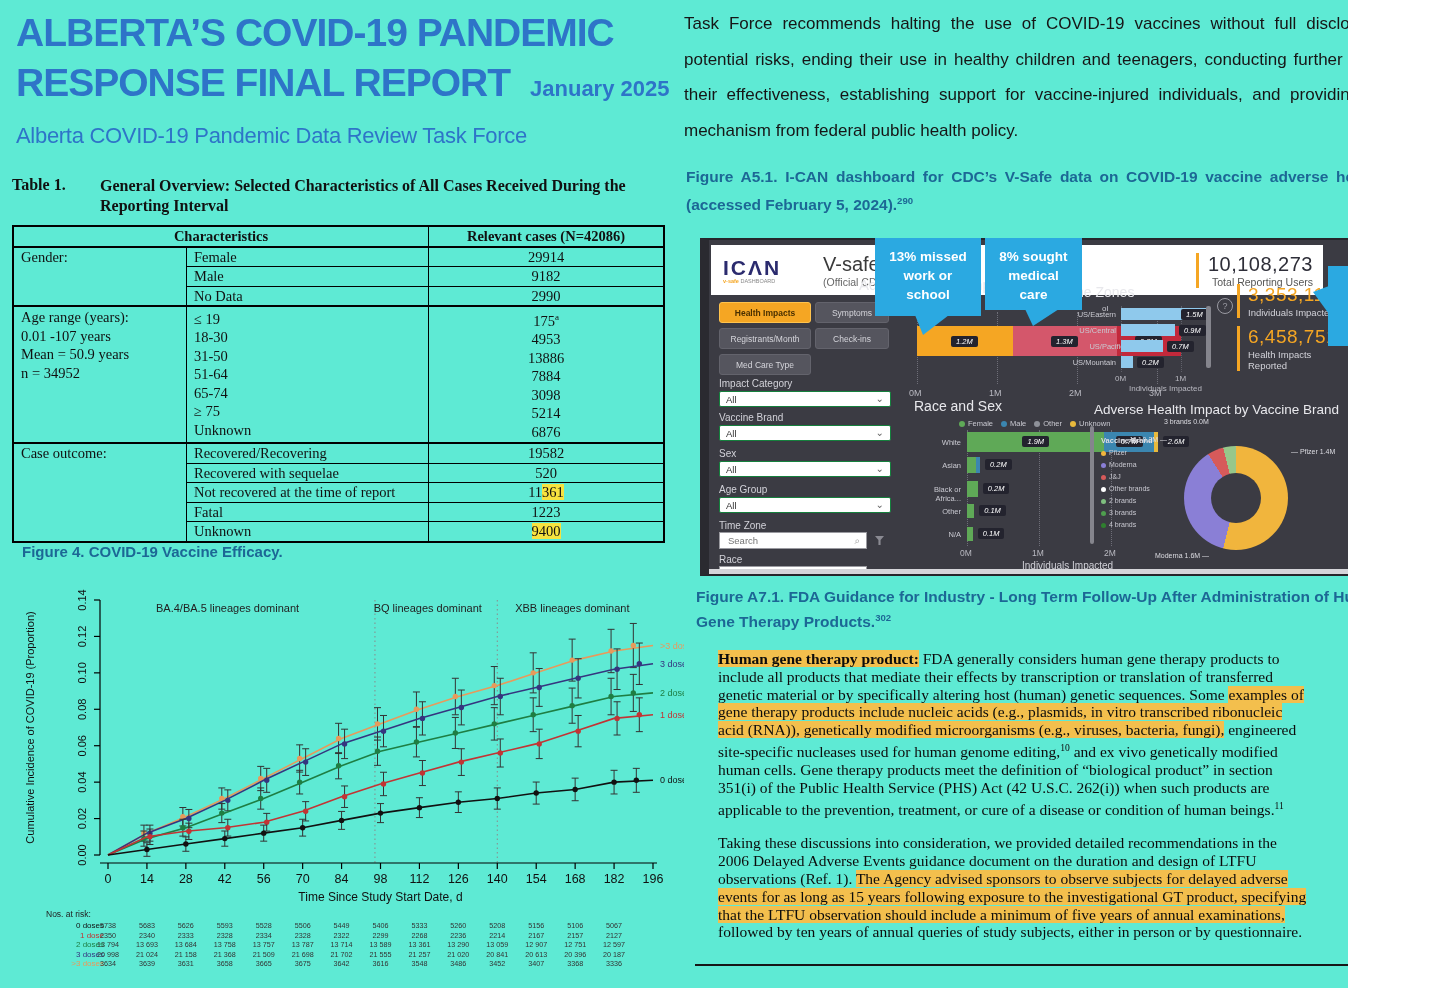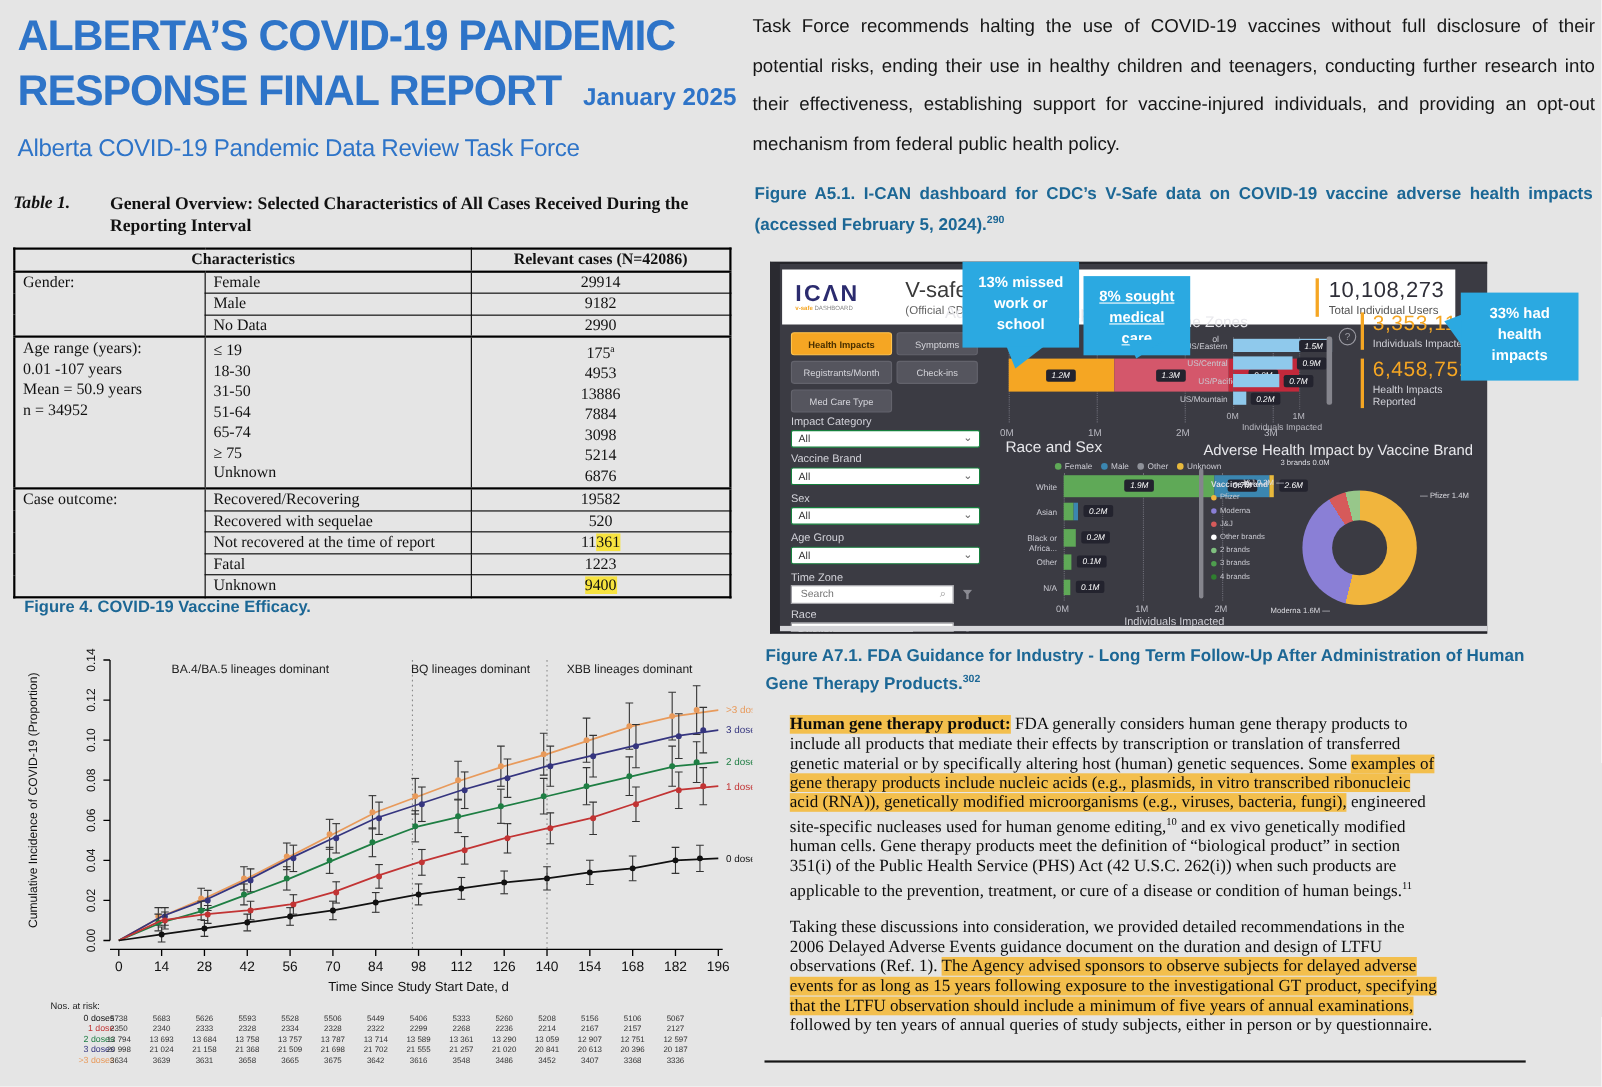--- a/index.html
+++ b/index.html
@@ -1,27 +1,27 @@
 <!DOCTYPE html>
 <html><head>
 <meta charset="utf-8">
 <style>
   html,body{margin:0;padding:0;background:#fff;}
-  #page{position:relative;width:1456px;height:988px;background:#e5e5e5;overflow:hidden;
+  #page{position:relative;width:1348px;height:988px;background:#5eead4;overflow:hidden;
         font-family:"Liberation Sans",sans-serif;color:#111;}
   .abs{position:absolute;}
 
   
   #title-l1,#title-l2{font-weight:700;font-size:39px;letter-spacing:-1px;color:#2E74C8;line-height:50px;}
   #title-date{font-weight:600;font-size:22px;letter-spacing:0;margin-left:20px;color:#2E74C8;}
   #subtitle{font-weight:500;font-size:22px;letter-spacing:-0.3px;color:#2E74C8;}
 
   #table-wrap{left:12px;top:176px;width:655px;font-family:"Liberation Serif",serif;}
   #table-cap{display:flex;font-weight:700;font-size:16px;}
-  #table-cap .cap-label{width:88px;flex:none;font-style:italic;}
+  #table-cap .cap-label{width:88px;flex:none;}
   #table-cap .cap-title{width:540px;line-height:20px;}
   table.t1{border-collapse:collapse;margin-top:9px;width:653px;font-size:14.5px;}
   table.t1 td,table.t1 th{border:1px solid #000;padding:1px 7px;line-height:16.5px;}
   table.t1{border:2px solid #000;}
   table.t1 th{font-weight:700;text-align:center;}
   td.lblc{vertical-align:top;width:158px;}
   td.valc{text-align:center;width:218px;}
   tr.grp td{border-top:2px solid #000;}
   .mline div{line-height:18.5px;}
   sup{font-size:0.62em;}
@@ -50,21 +50,21 @@
         box-sizing:border-box;overflow:hidden;font-family:"Liberation Sans",sans-serif;}
   #dash-bottomstrip{left:0;bottom:0;width:100%;height:5px;background:#D5D5D9;}
   #dash-header{left:2px;top:5px;width:612px;height:50px;background:#fff;display:flex;align-items:center;}
   #logo{margin-left:12px;width:88px;}
   #logo-main{font-weight:700;font-size:21px;letter-spacing:2px;color:#2B2B6E;line-height:21px;}
   #logo-sub{font-size:5.5px;color:#888;}
   #logo-sub b{color:#F5A623;font-weight:700;}
   #hdr-title-wrap{margin-left:12px;}
   #hdr-title{font-size:20px;color:#3a3a3a;}
   #hdr-sub{font-size:10.5px;color:#666;}
-  #hdr-right{margin-left:auto;margin-right:10px;border-left:3px solid #F5A623;padding-left:9px;}
+  #hdr-right{margin-left:auto;margin-right:10px;border-left:3px solid #F5A623;padding-left:9px;text-align:right;}
   #total-users{font-size:20px;color:#2E2E38;letter-spacing:0.5px;}
   #total-users-label{font-size:10.5px;color:#555;}
 
   .tab{position:absolute;height:19px;border-radius:3px;font-size:8.5px;display:flex;align-items:center;
        justify-content:center;cursor:pointer;}
   .tab.on{background:#F5A623;color:#4a3000;border:1.5px solid #FFC34D;font-weight:700;}
   .tab.off{background:#55555E;color:#D5D5DB;border:1px solid #63636c;}
 
   .flt-label{position:absolute;font-size:10px;color:#D2D2D9;}
   .flt-select{position:absolute;width:172px;height:16px;background:#fff;border:1px solid #15803d;
@@ -633,21 +633,21 @@
       <div id="logo">
         <div id="logo-main">ICΛN</div>
         <div id="logo-sub"><b>v-safe</b><span> DASHBOARD</span></div>
       </div>
       <div id="hdr-title-wrap">
         <div id="hdr-title">V-safe Covid</div>
         <div id="hdr-sub">(Official CDC Data)</div>
       </div>
       <div id="hdr-right">
         <div id="total-users">10,108,273</div>
-        <div id="total-users-label">Total Individual Users</div>
+        <div id="total-users-label">Total Reporting Users</div>
       </div>
     </div>
 
     <div id="tabs">
         <div class="tab on" style="left: 10px; top: 62px; width: 90px;">Health Impacts</div>
         <div class="tab off" style="left: 106px; top: 62px; width: 72px;">Symptoms</div>
         <div class="tab off" style="left: 10px; top: 88px; width: 90px;">Registrants/Month</div>
         <div class="tab off" style="left: 106px; top: 88px; width: 72px;">Check-ins</div>
         <div class="tab off" style="left: 10px; top: 114px; width: 90px;">Med Care Type</div>
       </div>
@@ -806,21 +806,21 @@
         <div class="donut-lab" style="left: 455px; top: 178px;">3 brands 0.0M</div>
       </div>
 
     <div id="dash-bottomstrip" class="abs"></div>
   </div>
 
   <div class="callout" style="left:875px;top:238px;width:106px;height:78px;">13% missed
 work or
 school</div>
   <div class="tail-down" style="left:915px;top:315px;"></div>
-  <div class="callout" style="left:985px;top:251px;width:97px;height:72px;text-decoration:underline;">8% sought
+  <div class="callout" style="left:985px;top:238px;width:97px;height:72px;">8% sought
 medical
 care</div>
   <div class="tail-down" style="left:1025px;top:309px;border-top-width:17px;"></div>
   <div class="callout" style="left:1328px;top:266px;width:107px;height:80px;">33% had
 health
 impacts</div>
   <div class="tail-left" style="left:1313px;top:286px;"></div>
 
   <div id="cap-a71" class="abs figcap"><span>Figure A7.1. FDA Guidance for Industry - Long Term Follow-Up After Administration of Human Gene Therapy Products.</span><sup>302</sup></div>
 

